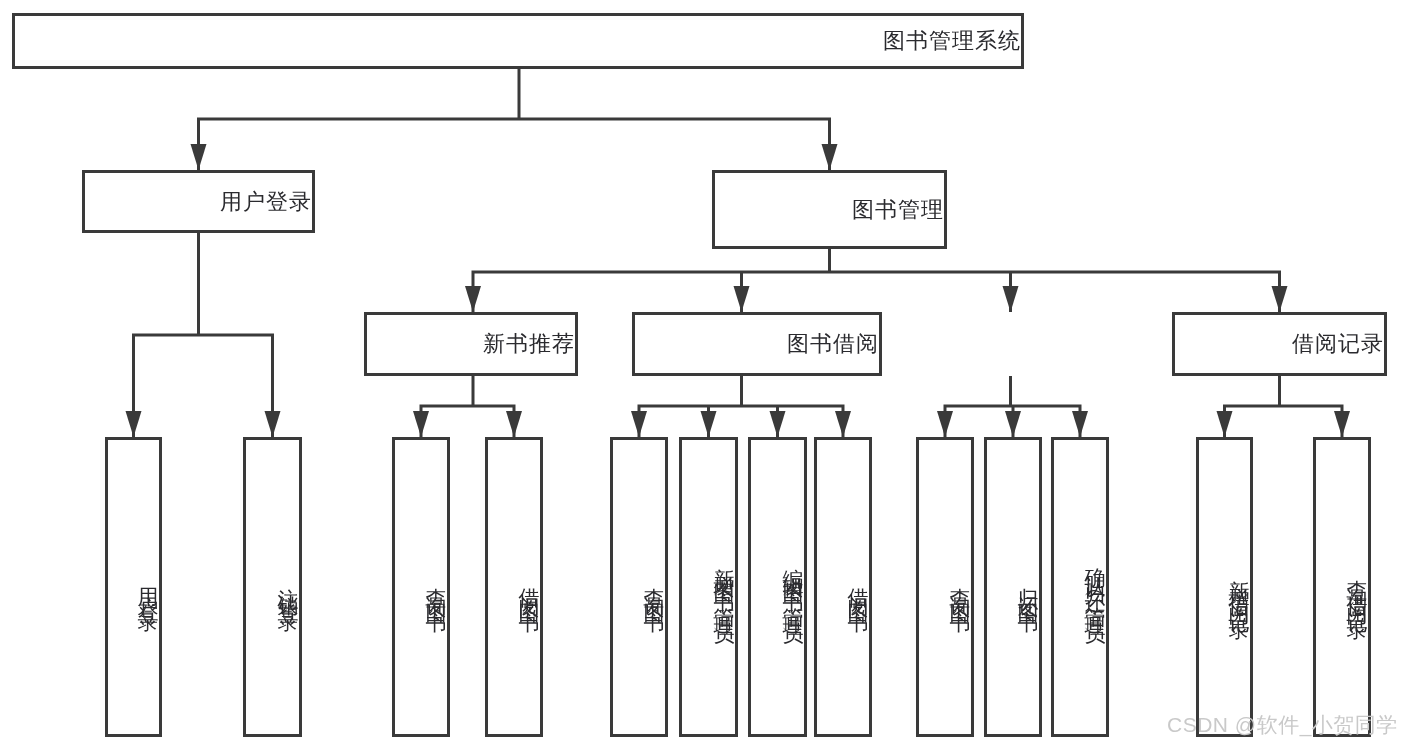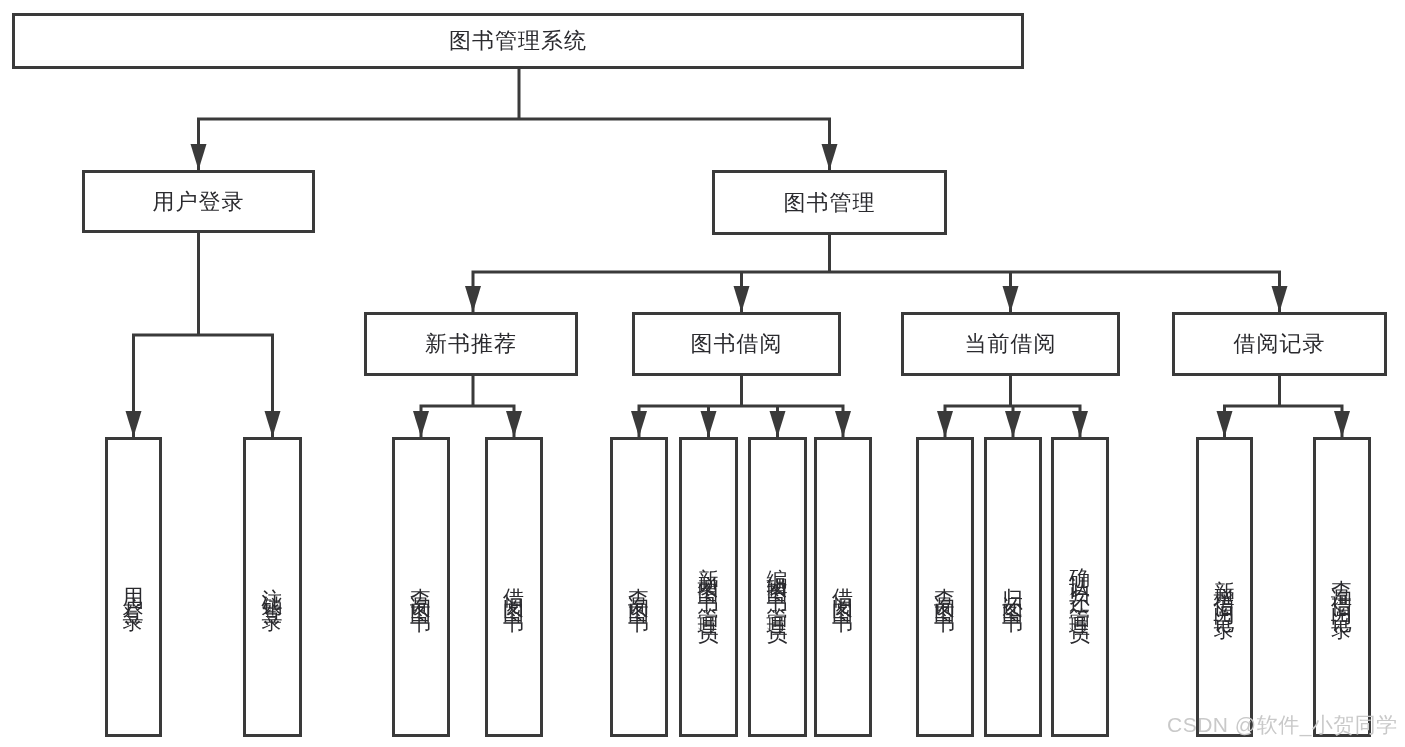--- a/index.html
+++ b/index.html
@@ -11,21 +11,21 @@
     overflow:hidden;
   }
   .connector-svg{position:absolute;left:0;top:0;}
   .box{
     position:absolute;
     box-sizing:border-box;
     border:3px solid #3a3a3a;
     background:#ffffff;
     display:flex;
     align-items:center;
-    justify-content:center;
+    justify-content:flex-end;
   }
   .hbox span{
     font-size:22px;
     color:#2a2a2e;
     letter-spacing:1px;
     white-space:nowrap;
   }
   .vbox span{
     writing-mode:vertical-rl;
     text-orientation:mixed;
@@ -86,32 +86,29 @@
     </g>
   </svg>
 
   <div class="box hbox" style="left:12px;top:13px;width:1012px;height:56px">
     <span>图书管理系统</span>
   </div>
 
   <div class="box hbox" style="left:82px;top:170px;width:233px;height:63px">
     <span>用户登录</span>
   </div>
-  <div class="box hbox" style="left:712px;top:170px;width:235px;height:65px">
+  <div class="box hbox" style="left:712px;top:170px;width:235px;height:79px">
     <span>图书管理</span>
   </div>
 
   <div class="box hbox" style="left:364px;top:312px;width:214px;height:64px">
     <span>新书推荐</span>
   </div>
-  <div class="box hbox" style="left:632px;top:312px;width:209px;height:64px">
+  <div class="box hbox" style="left:632px;top:312px;width:250px;height:64px">
     <span>图书借阅</span>
-  </div>
-  <div class="box hbox" style="left:901px;top:312px;width:219px;height:64px">
-    <span>当前借阅</span>
   </div>
   <div class="box hbox" style="left:1172px;top:312px;width:215px;height:64px">
     <span>借阅记录</span>
   </div>
 
   <div class="box vbox" style="left:105px;top:437px;width:57px;height:300px">
     <span>用户登录</span>
   </div>
   <div class="box vbox" style="left:243px;top:437px;width:59px;height:300px">
     <span>注销登录</span>

